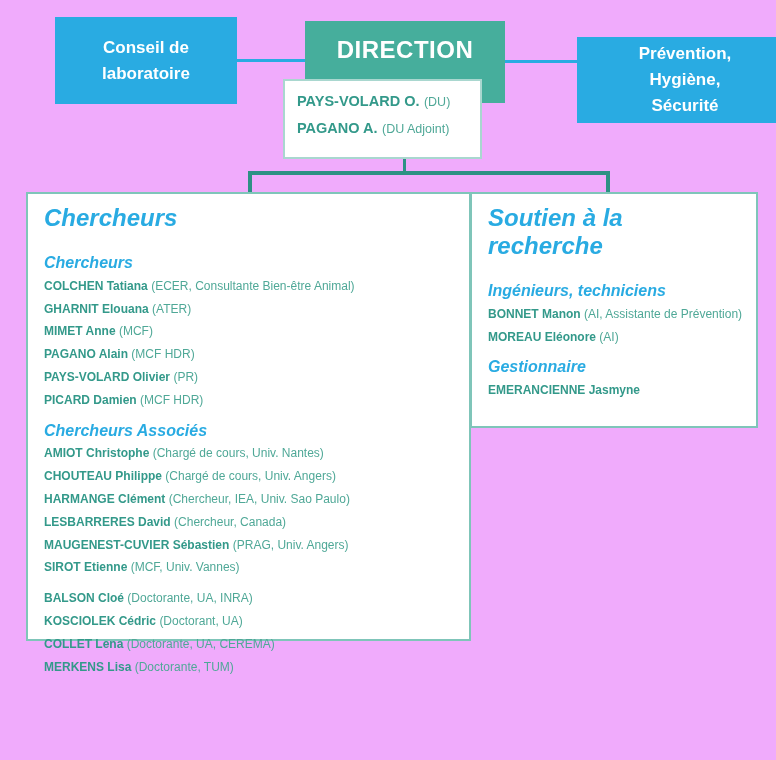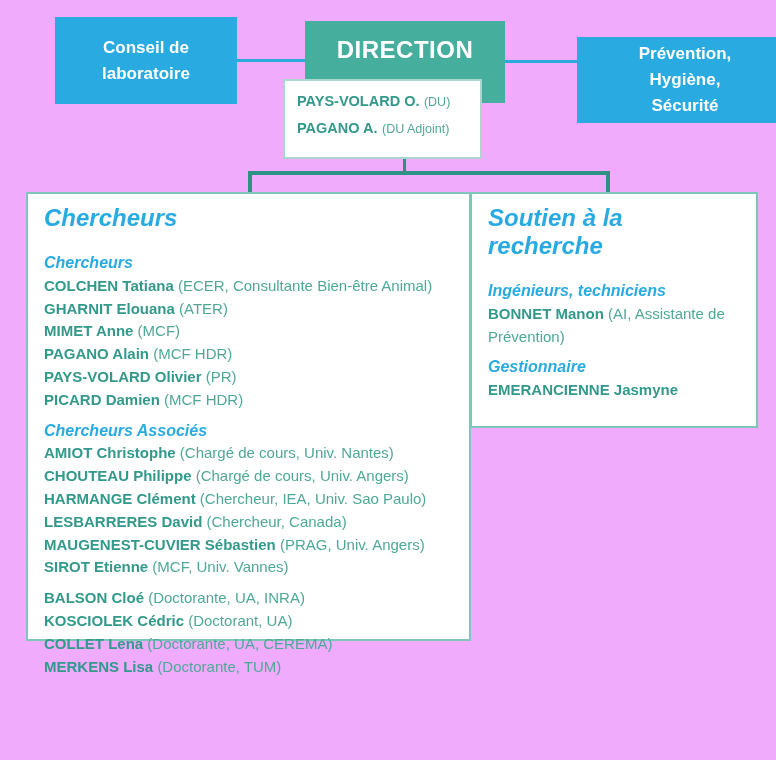--- a/index.html
+++ b/index.html
@@ -85,21 +85,21 @@
   .section { margin: 0 0 0 4px; }
   .section + .section { margin-top: 8px; }
   .section-header {
     color: var(--blue);
     font-weight: bold;
     font-style: italic;
     font-size: 16px;
     line-height: 22.8px;
   }
   .member {
-    font-size: 15px;
+    font-size: 12px;
     line-height: 22.8px;
     color: var(--role-teal);
   }
   .mname { color: var(--name-teal); font-weight: bold; }
   .mrole { color: var(--role-teal); }
 </style>
 </head>
 <body>
 
 <div class="stage">
@@ -160,20 +160,21 @@
         </div>
       </div>
   </div>
 
   <div class="abs org-box org-box-right">
     <div class="box-title">Soutien à la recherche</div>
     <div>
         <div class="section">
           <div class="section-header">Ingénieurs, techniciens</div>
           <div class="member"><span class="mname">BONNET Manon</span> <span class="mrole">(AI, Assistante de Prévention)</span></div>
+          <div class="member"><span class="mname">MOREAU Eléonore</span> <span class="mrole">(AI)</span></div>
         </div>
         <div class="section">
           <div class="section-header">Gestionnaire</div>
           <div class="member"><span class="mname">EMERANCIENNE Jasmyne</span></div>
         </div>
       </div>
   </div>
 
 </div>
 

